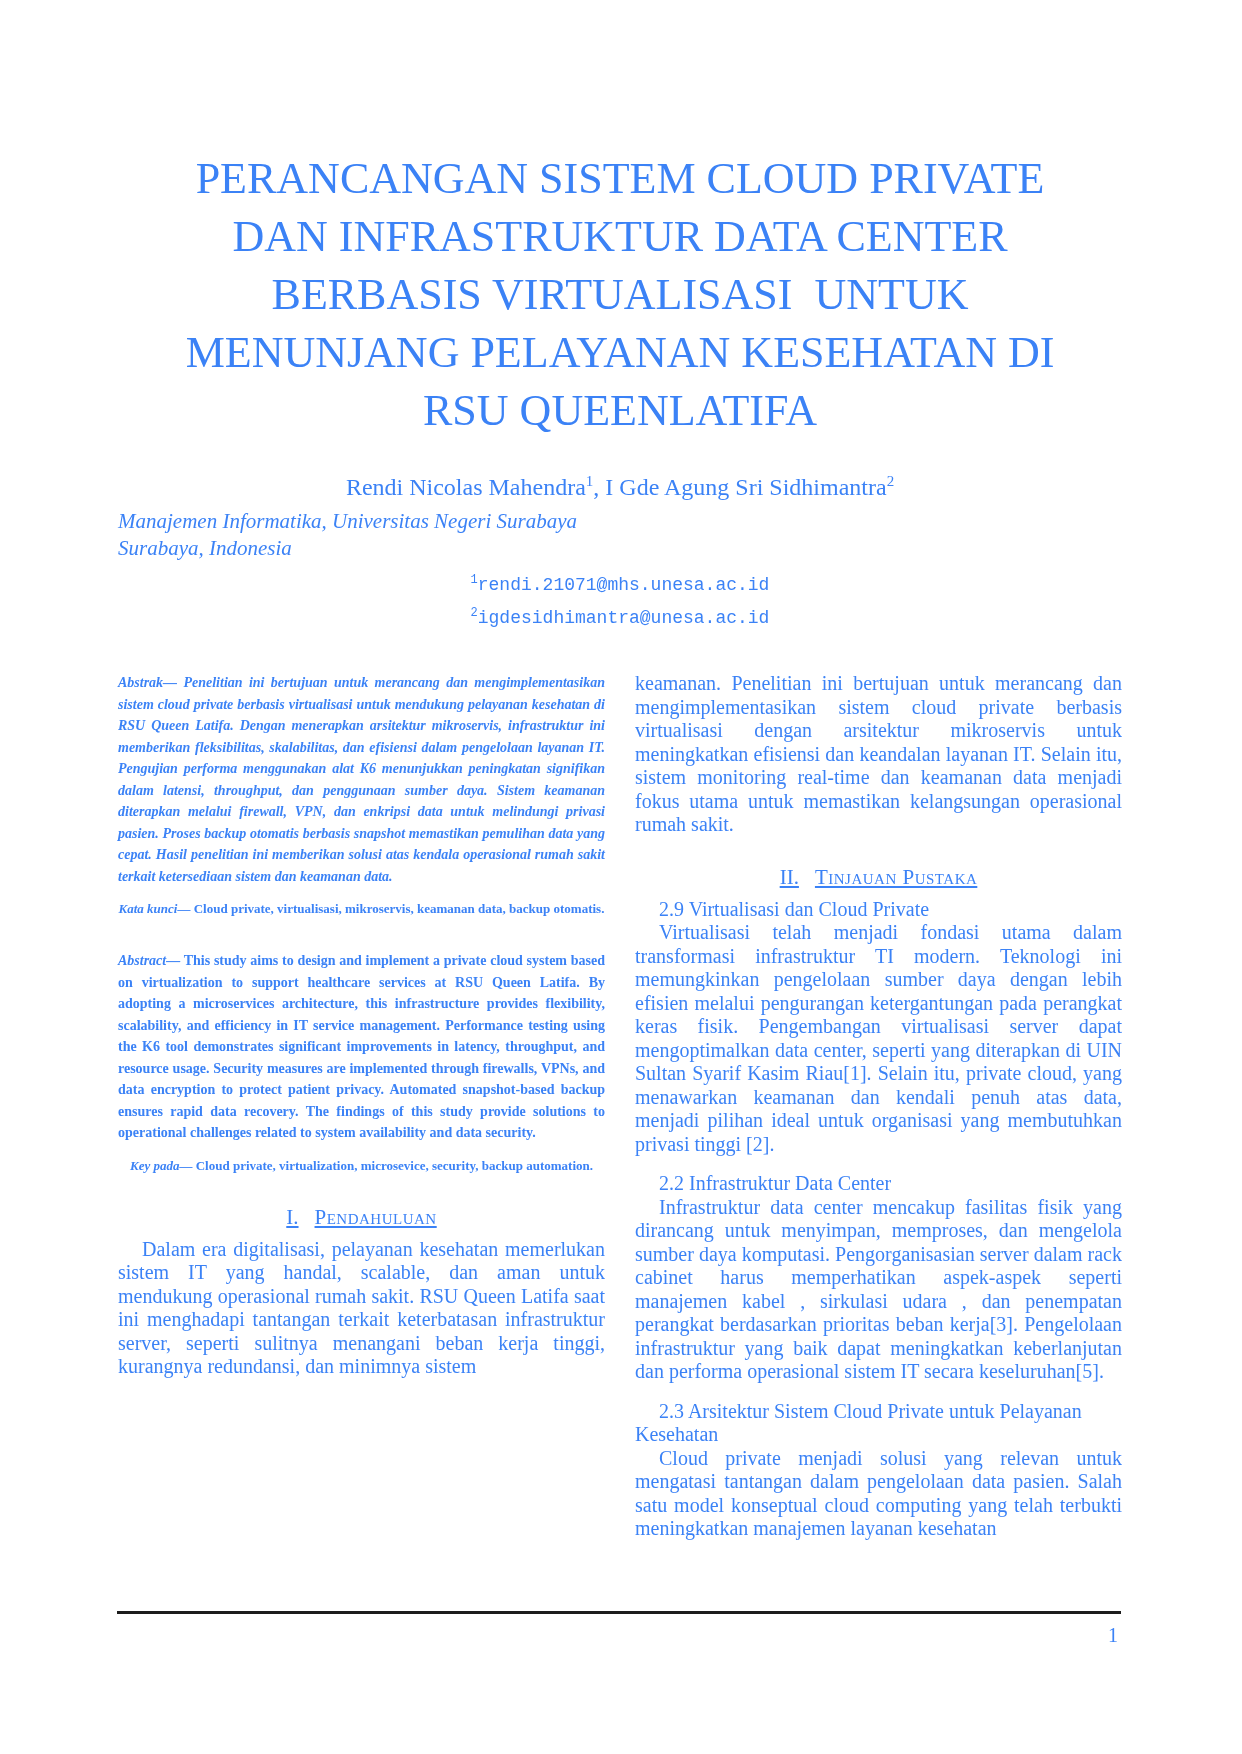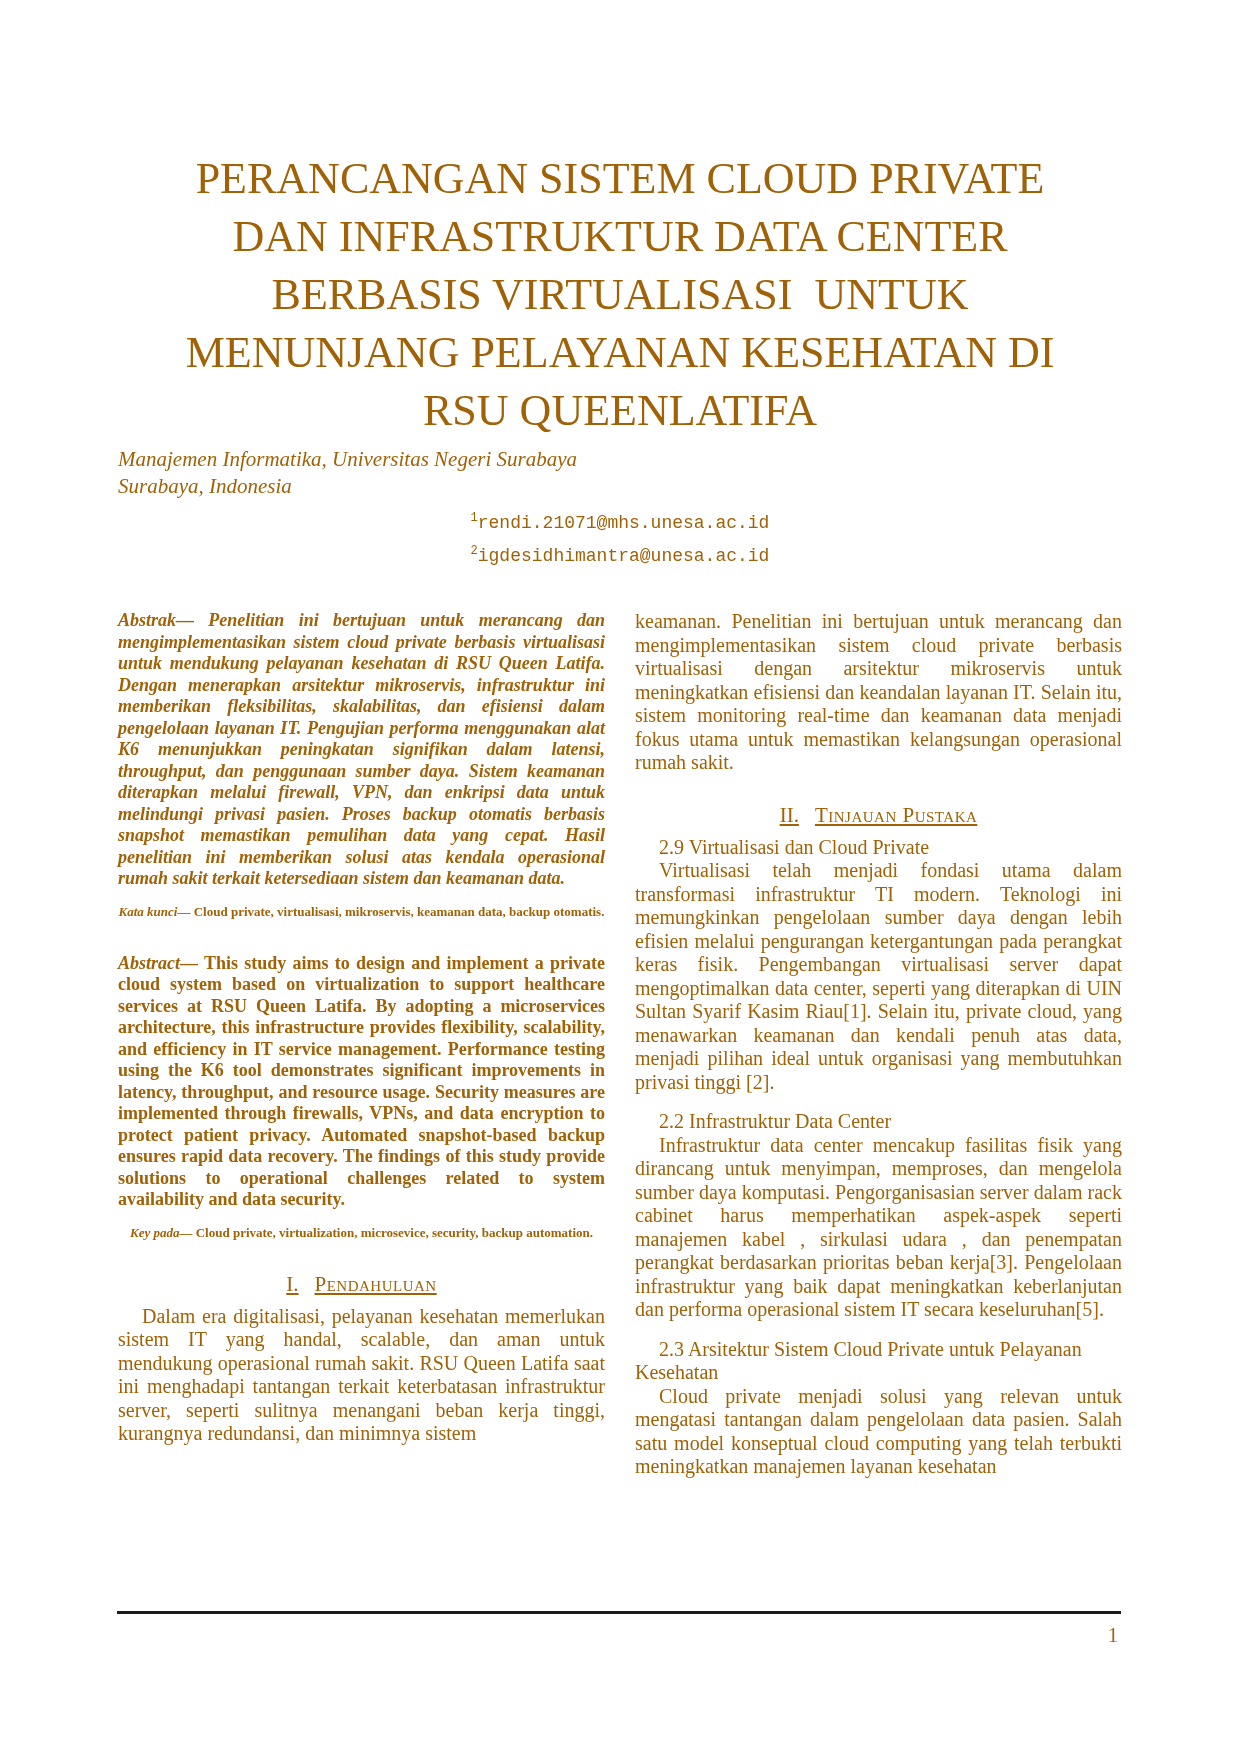--- a/index.html
+++ b/index.html
@@ -5,21 +5,21 @@
   html, body {
     margin: 0;
     padding: 0;
     background: #ffffff;
   }
   .page {
     position: relative;
     width: 1242px;
     height: 1754px;
     background: #ffffff;
-    color: #a16207;
+    color: #3b82f6;
     font-family: "Liberation Serif", serif;
     box-sizing: border-box;
     padding: 150px 120px 0 118px;
     overflow: hidden;
   }
   
   .title {
     text-align: center;
     font-size: 44px;
     line-height: 58px;
@@ -51,21 +51,21 @@
   }
   .emails sup { font-size: 12px; }
   
   .columns {
     display: flex;
     gap: 30px;
     margin-top: 40px;
   }
   .col { width: 487px; }
   .abstract-para {
-    font-size: 18px;
+    font-size: 14px;
     line-height: 21.5px;
     font-weight: bold;
     text-align: justify;
     margin: 0;
   }
   .abstract-para.id-abstract { font-style: italic; }
   .abstract-para.en-abstract { margin-top: 30px; }
   .lead-italic { font-style: italic; font-weight: bold; }
   .keywords {
     font-size: 13px;
@@ -119,20 +119,21 @@
 <div class="page">
 
   <h1 class="title">
     <div class="title-line">PERANCANGAN SISTEM CLOUD PRIVATE</div>
     <div class="title-line">DAN INFRASTRUKTUR DATA CENTER</div>
     <div class="title-line">BERBASIS VIRTUALISASI  UNTUK</div>
     <div class="title-line">MENUNJANG PELAYANAN KESEHATAN DI</div>
     <div class="title-line">RSU QUEENLATIFA</div>
   </h1>
 
+  <div class="authors"><span>Rendi Nicolas Mahendra</span><sup>1</sup><span>, </span><span>I Gde Agung Sri Sidhimantra</span><sup>2</sup></div>
 
   <div class="affiliation">
     <div>Manajemen Informatika, Universitas Negeri Surabaya</div>
     <div>Surabaya, Indonesia</div>
   </div>
 
   <div class="emails">
     <div class="email"><sup>1</sup><span>rendi.21071@mhs.unesa.ac.id</span></div>
     <div class="email"><sup>2</sup><span>igdesidhimantra@unesa.ac.id</span></div>
   </div>

